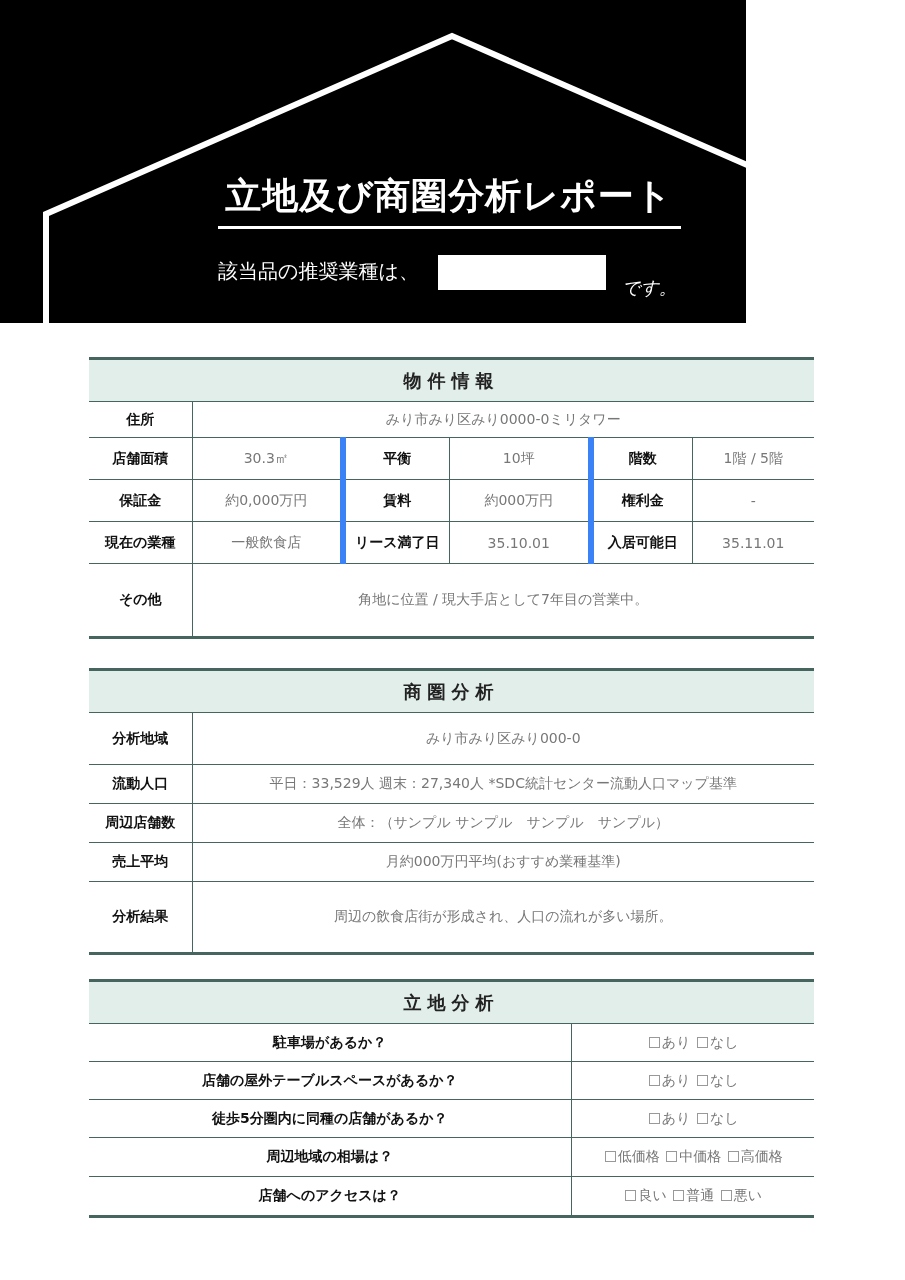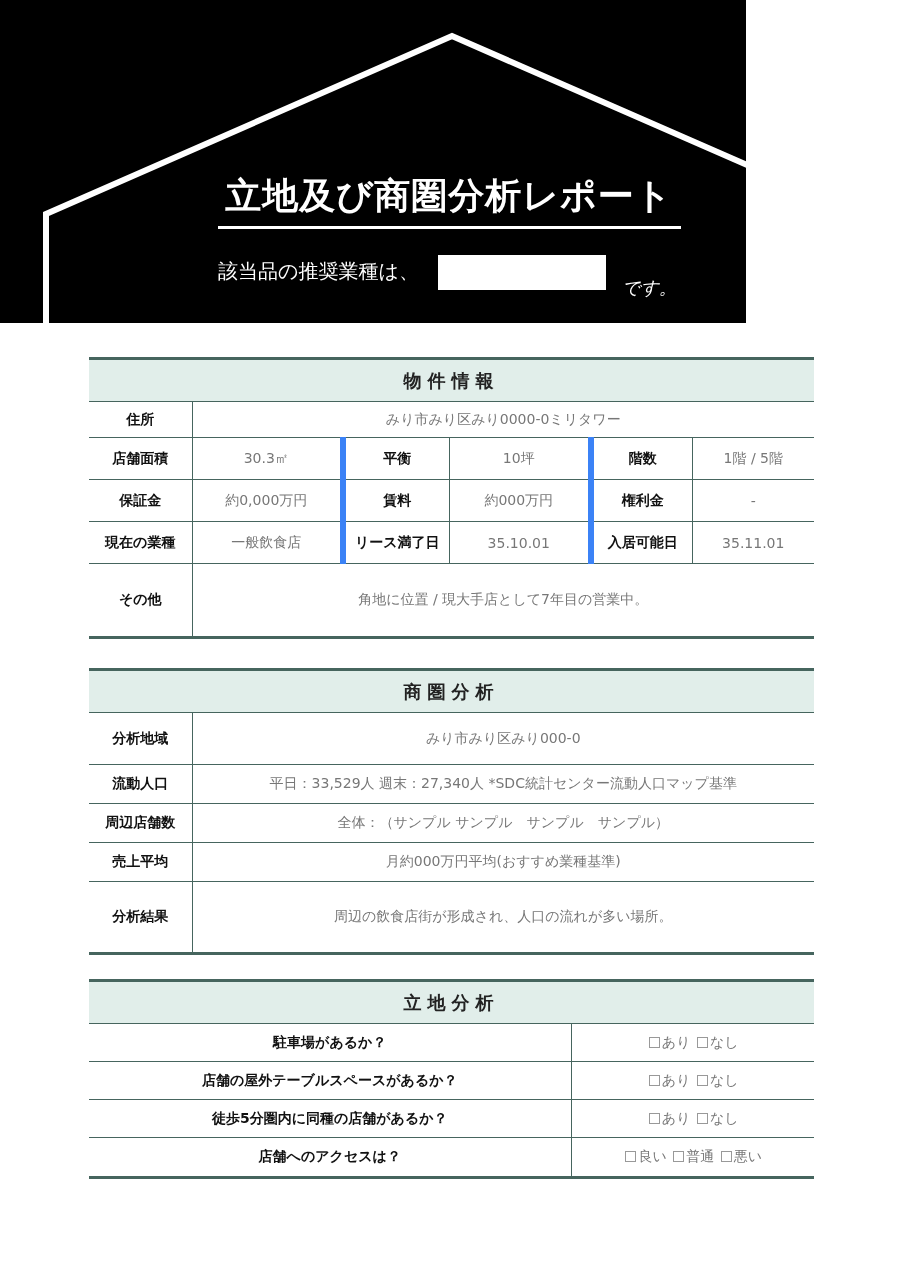--- a/index.html
+++ b/index.html
@@ -131,18 +131,22 @@
     <td class="val"><span class="cb"></span><span>あり</span> <span class="cb"></span><span>なし</span></td>
   </tr>
   <tr style="height:38px;">
     <td class="lbl">店舗の屋外テーブルスペースがあるか？</td>
     <td class="val"><span class="cb"></span><span>あり</span> <span class="cb"></span><span>なし</span></td>
   </tr>
   <tr style="height:38px;">
     <td class="lbl">徒歩5分圏内に同種の店舗があるか？</td>
     <td class="val"><span class="cb"></span><span>あり</span> <span class="cb"></span><span>なし</span></td>
   </tr>
+  <tr style="height:39px;">
+    <td class="lbl">周辺地域の相場は？</td>
+    <td class="val"><span class="cb"></span><span>低価格</span> <span class="cb"></span><span>中価格</span> <span class="cb"></span><span>高価格</span></td>
+  </tr>
   <tr class="last" style="height:40px;">
     <td class="lbl">店舗へのアクセスは？</td>
     <td class="val"><span class="cb"></span><span>良い</span> <span class="cb"></span><span>普通</span> <span class="cb"></span><span>悪い</span></td>
   </tr>
 </tbody>
   </table>
 
 </body></html>

